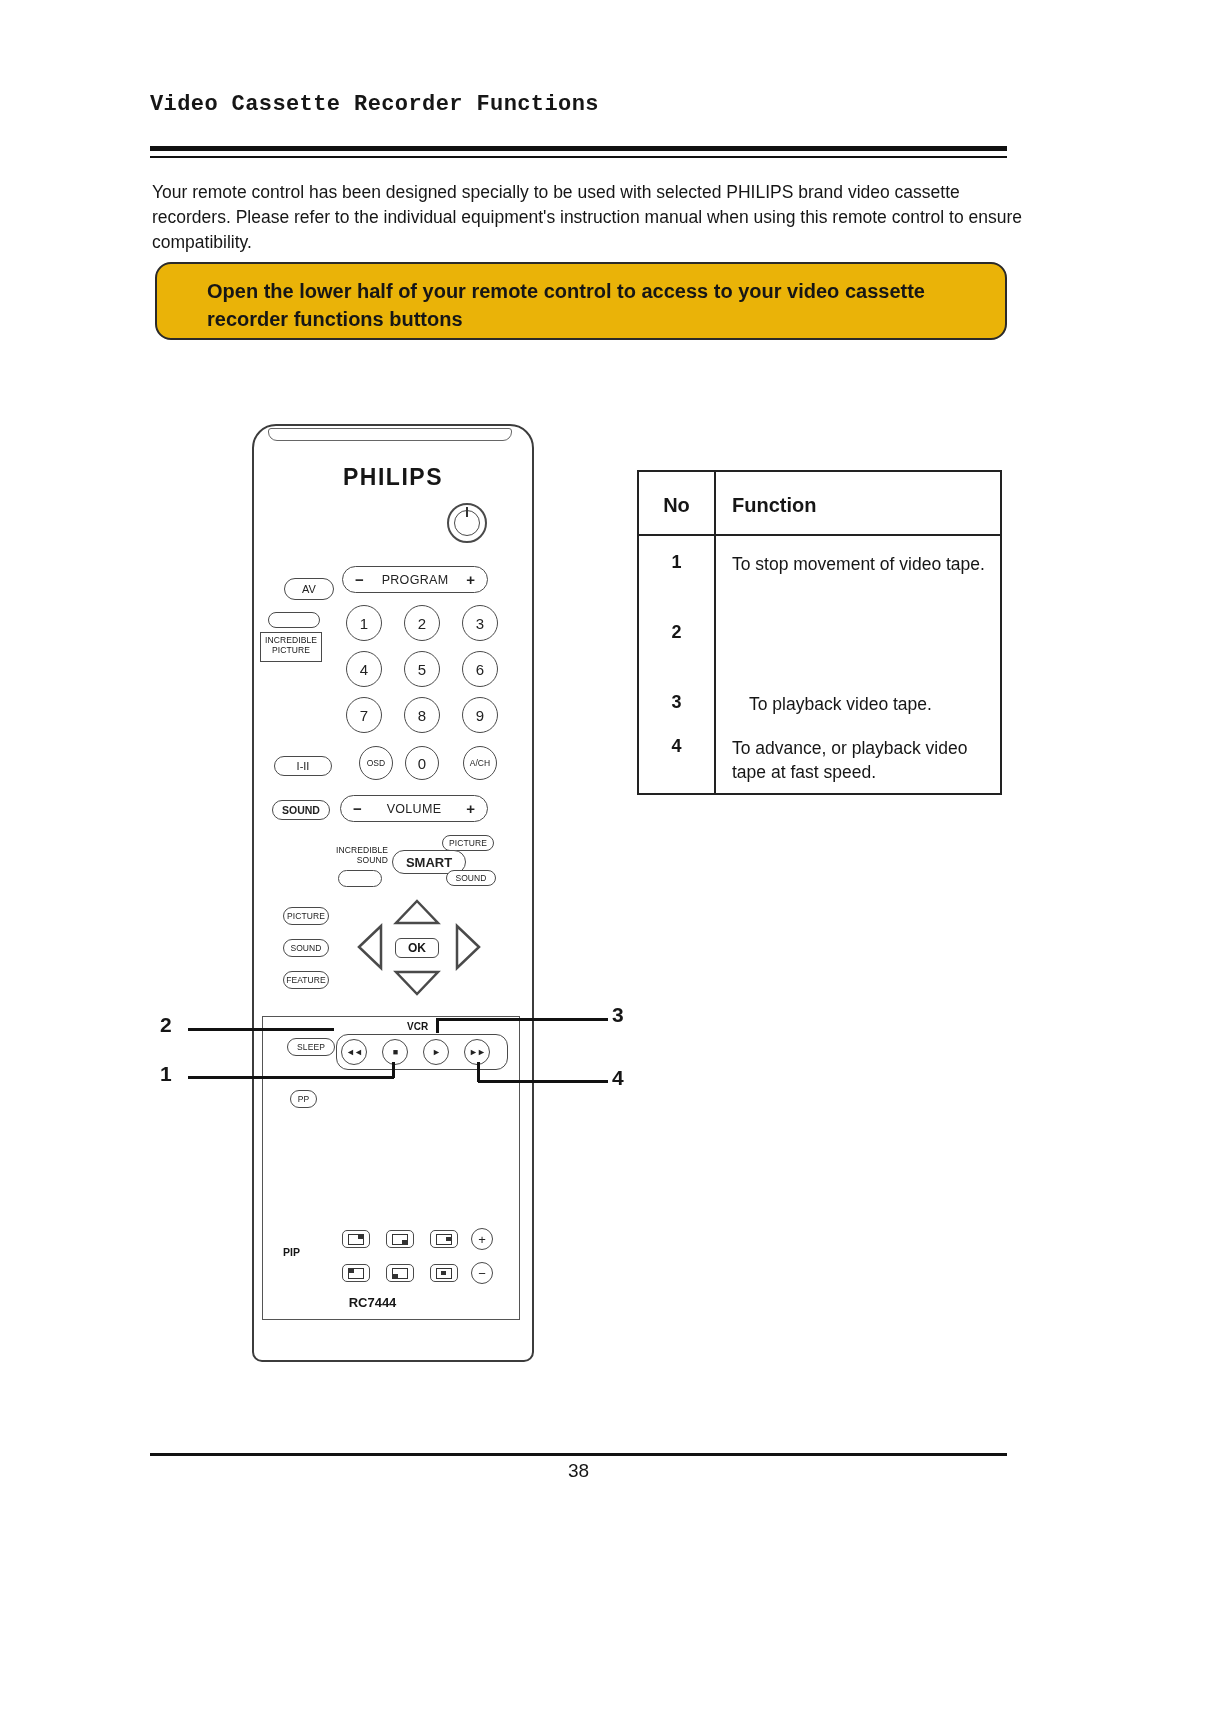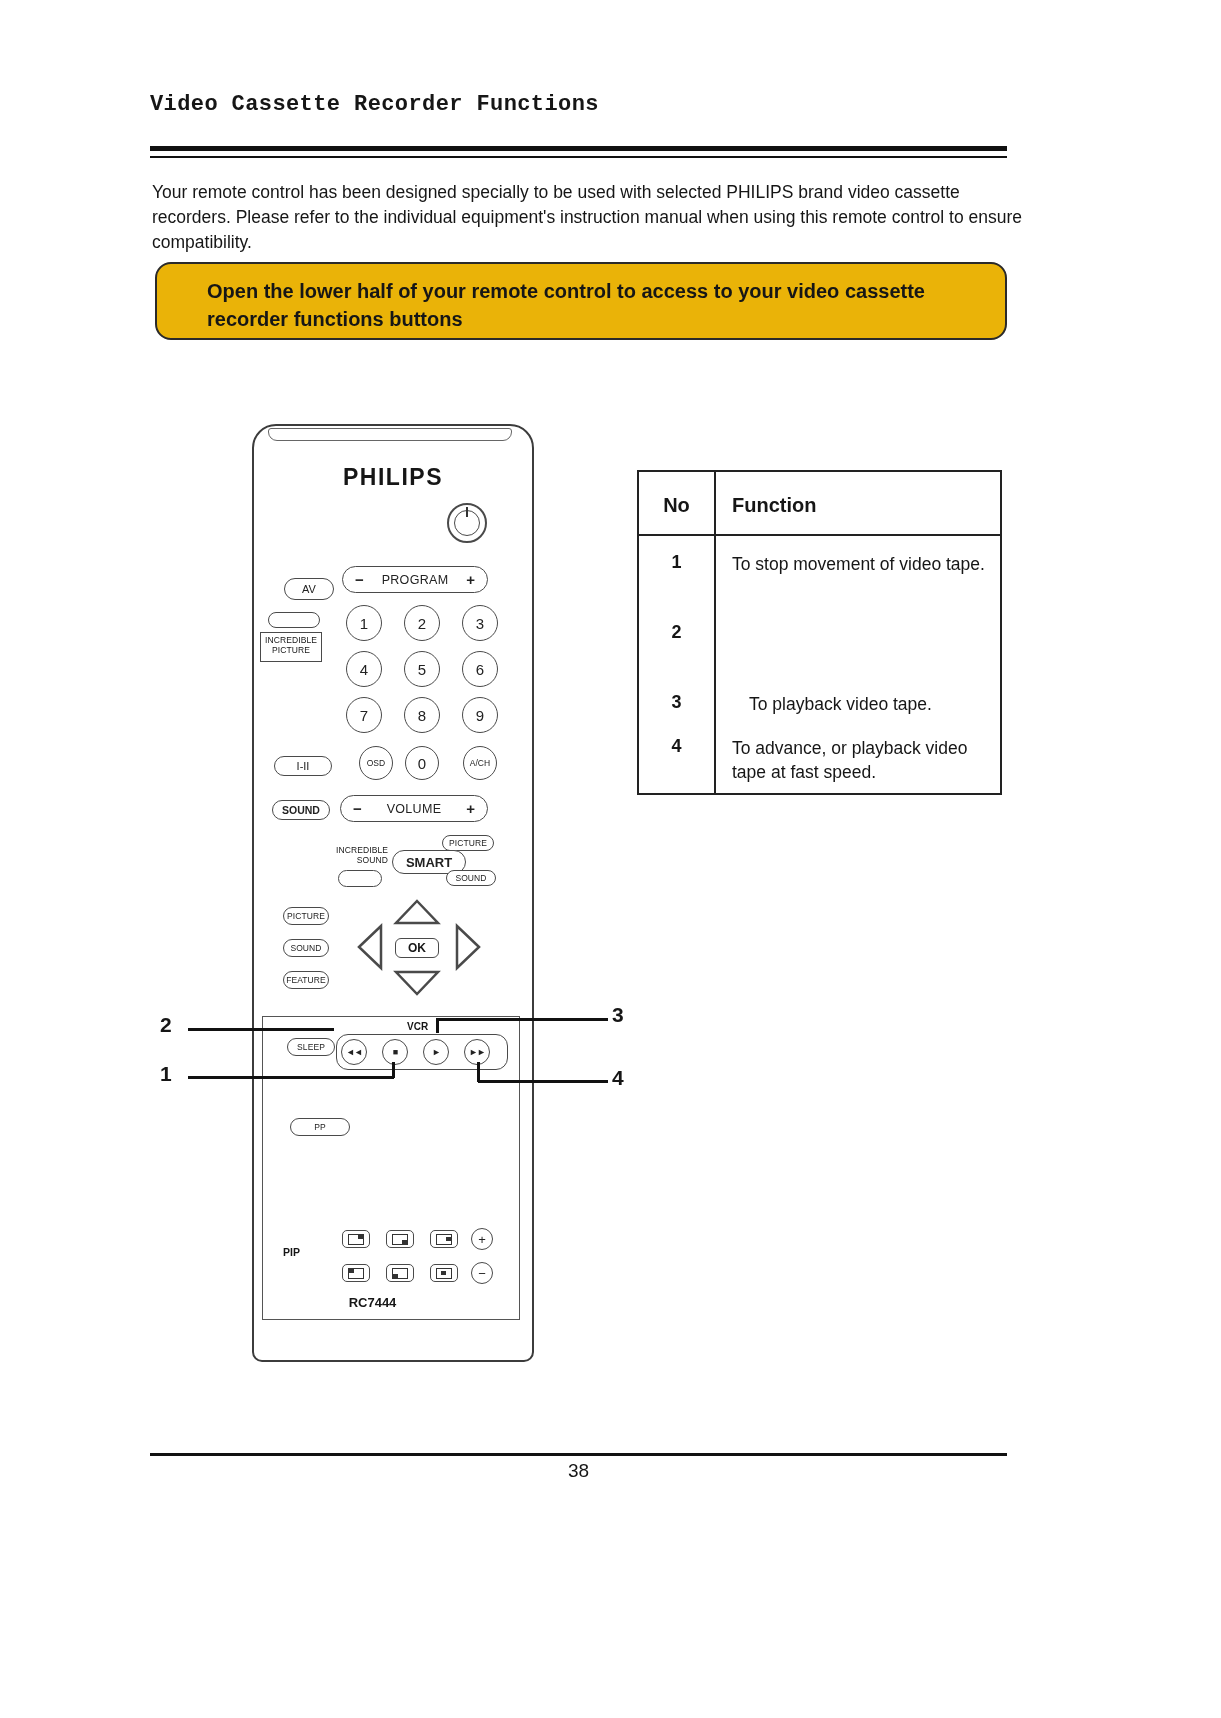--- a/index.html
+++ b/index.html
@@ -154,21 +154,21 @@
 
     <div class="abs pill tiny" style="left:33px;top:612px;width:48px;height:18px;">SLEEP</div>
 
     <div class="abs" style="left:150px;top:595px;font-size:10px;font-weight:bold;background:#fff;padding:0 3px;z-index:2;">VCR</div>
     <div class="abs transport-group" style="left:82px;top:608px;width:172px;height:36px;"></div>
     <div class="abs circle glyph" style="left:87px;top:613px;width:26px;height:26px;">◄◄</div>
     <div class="abs circle glyph" style="left:128px;top:613px;width:26px;height:26px;">■</div>
     <div class="abs circle glyph" style="left:169px;top:613px;width:26px;height:26px;">►</div>
     <div class="abs circle glyph" style="left:210px;top:613px;width:26px;height:26px;">►►</div>
 
-    <div class="abs pill tiny" style="left:36px;top:692px;width:60px;height:18px;">PP</div>
+    <div class="abs pill tiny" style="left:36px;top:664px;width:27px;height:18px;">PP</div>
 
     <div class="abs" style="left:29px;top:820px;font-size:10.5px;font-weight:bold;">PIP</div>
     <div class="abs pipbtn" style="left:88px;top:804px;width:28px;height:18px;">
         <span class="mini m1"></span>
       </div>
     <div class="abs pipbtn" style="left:132px;top:804px;width:28px;height:18px;">
         <span class="mini m2"></span>
       </div>
     <div class="abs pipbtn" style="left:176px;top:804px;width:28px;height:18px;">
         <span class="mini m5"></span>

